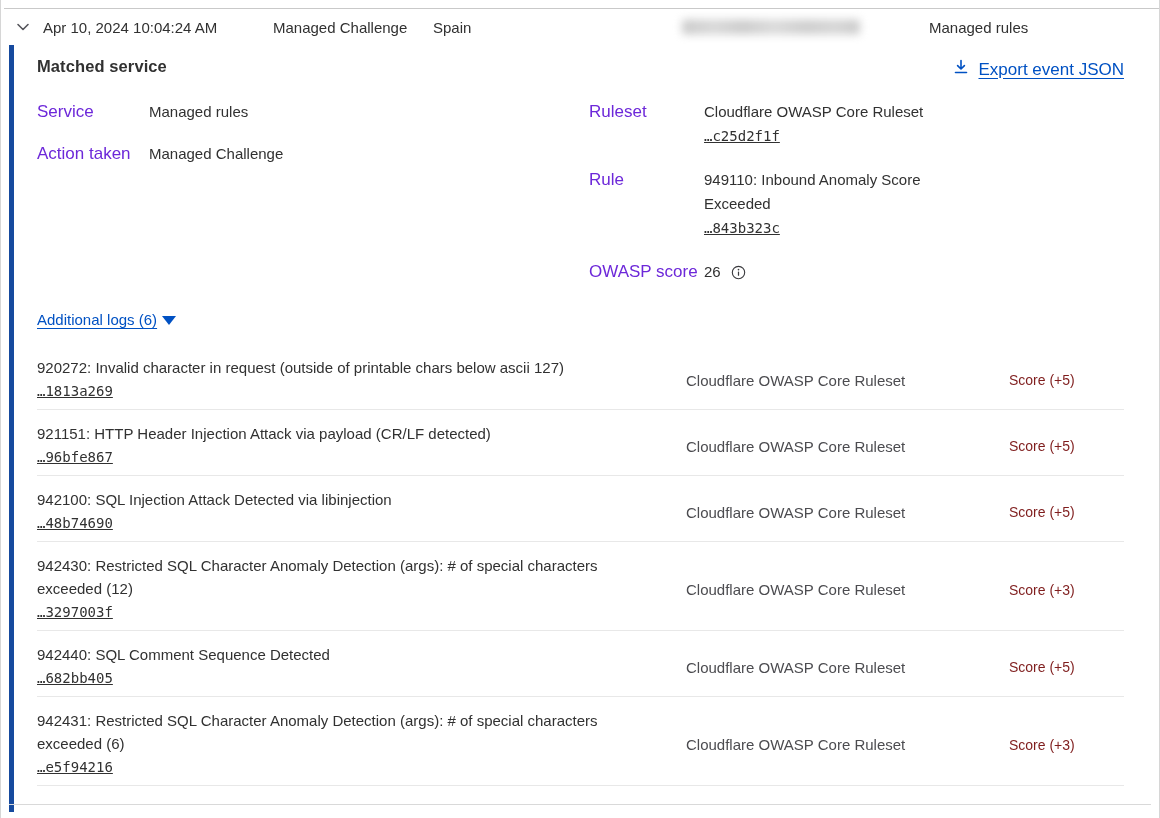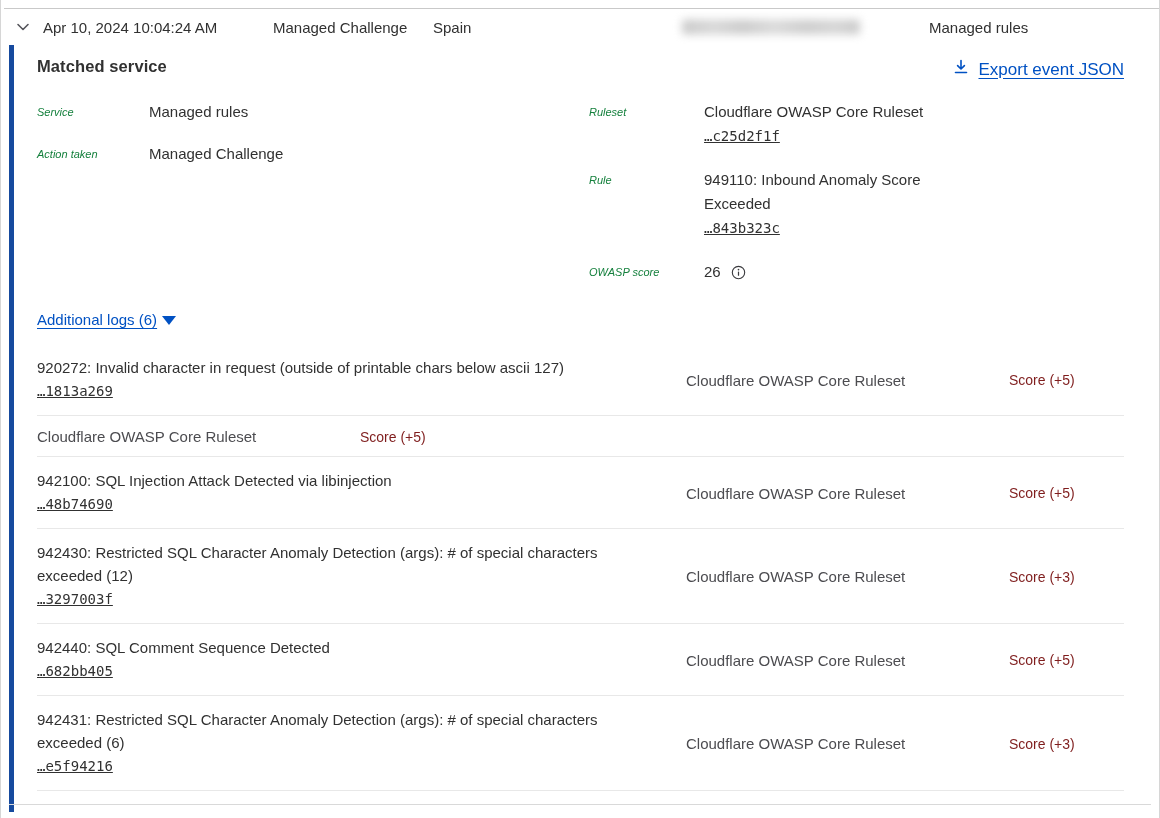--- a/index.html
+++ b/index.html
@@ -54,41 +54,41 @@
   .export-link {
     position: absolute; right: 27px; top: 14px;
     display: flex; align-items: center; gap: 9px;
     color: #0051c3; font-size: 17px; cursor: pointer; text-decoration: none;
   }
   .export-link .lbl { text-decoration: underline; text-underline-offset: 3px; }
 
   .fields-left  { position: absolute; left: 23px;  top: 55px; }
   .fields-right { position: absolute; left: 575px; top: 55px; }
   .field-row { display: flex; align-items: flex-start; }
-  .field-label { color: #15803d; font-size: 11px; line-height: 24px; flex: 0 0 112px; font-style: italic; }
+  .field-label { color: #6d28d9; font-size: 17px; line-height: 24px; flex: 0 0 112px; }
   .fields-right .field-label { flex: 0 0 115px; }
   .field-value { font-size: 15px; line-height: 24px; color: #313131; }
   .fields-left .field-row { margin-bottom: 18px; }
   .fields-right .field-row { margin-bottom: 20px; }
   .fields-right .field-value { max-width: 250px; }
   .hash { font-family: "DejaVu Sans Mono", "Liberation Mono", monospace; font-size: 14px; line-height: 24px; color: #313131; text-decoration: underline; }
   .owasp-val { display: flex; align-items: center; gap: 10px; }
   .info-icon { display: inline-flex; cursor: pointer; margin-top: 1px; }
 
   .addl-logs {
     position: absolute; left: 23px; top: 266px;
     display: inline-flex; align-items: center; gap: 5px;
     color: #0051c3; font-size: 15px; cursor: pointer;
   }
   .addl-logs .lbl { text-decoration: underline; text-underline-offset: 3px; }
   .tri-down { width: 0; height: 0; border-left: 7px solid transparent; border-right: 7px solid transparent; border-top: 9px solid #0051c3; margin-top: 2px; }
 
   
   .log-table { position: absolute; left: 23px; top: 299px; width: 1087px; }
-  .log-row { display: flex; border-bottom: 1px solid #e8e8e8; padding: 12px 0 11px; }
+  .log-row { display: flex; border-bottom: 1px solid #e8e8e8; padding: 12px 0 5px; }
   .col-desc { flex: 0 0 649px; padding-right: 40px; }
   .col-desc .desc { font-size: 15px; line-height: 23px; color: #313131; }
   .col-desc .hash { line-height: 25px; }
   .col-ruleset { flex: 0 0 323px; display: flex; align-items: center; font-size: 15px; color: #4c4c50; }
   .col-score { flex: 0 0 115px; display: flex; align-items: center; font-size: 14px; color: #7f1d1d; }
 </style>
 </head>
 <body>
 
 <div class="stage">
@@ -171,20 +171,24 @@
       <div class="log-row">
         <div class="col-desc">
           <div class="desc">920272: Invalid character in request (outside of printable chars below ascii 127)</div>
           <div class="hash">…1813a269</div>
         </div>
         <div class="col-ruleset">Cloudflare OWASP Core Ruleset</div>
         <div class="col-score">Score (+5)</div>
       </div>
 
       <div class="log-row">
+        <div class="col-desc">
+          <div class="desc">921151: HTTP Header Injection Attack via payload (CR/LF detected)</div>
+          <div class="hash">…96bfe867</div>
+        </div>
         <div class="col-ruleset">Cloudflare OWASP Core Ruleset</div>
         <div class="col-score">Score (+5)</div>
       </div>
 
       <div class="log-row">
         <div class="col-desc">
           <div class="desc">942100: SQL Injection Attack Detected via libinjection</div>
           <div class="hash">…48b74690</div>
         </div>
         <div class="col-ruleset">Cloudflare OWASP Core Ruleset</div>

